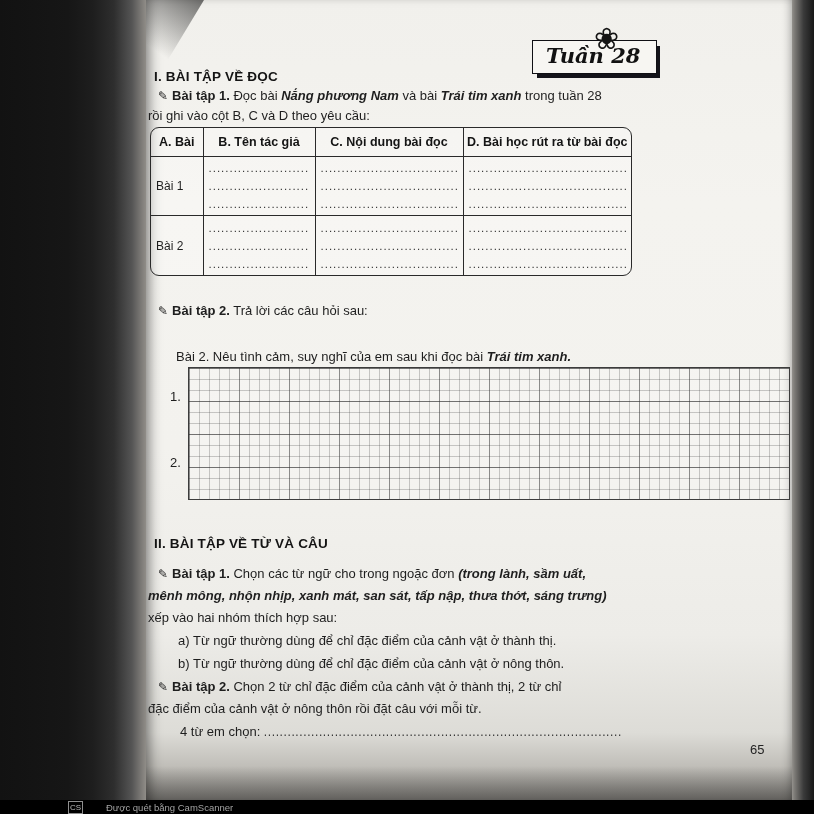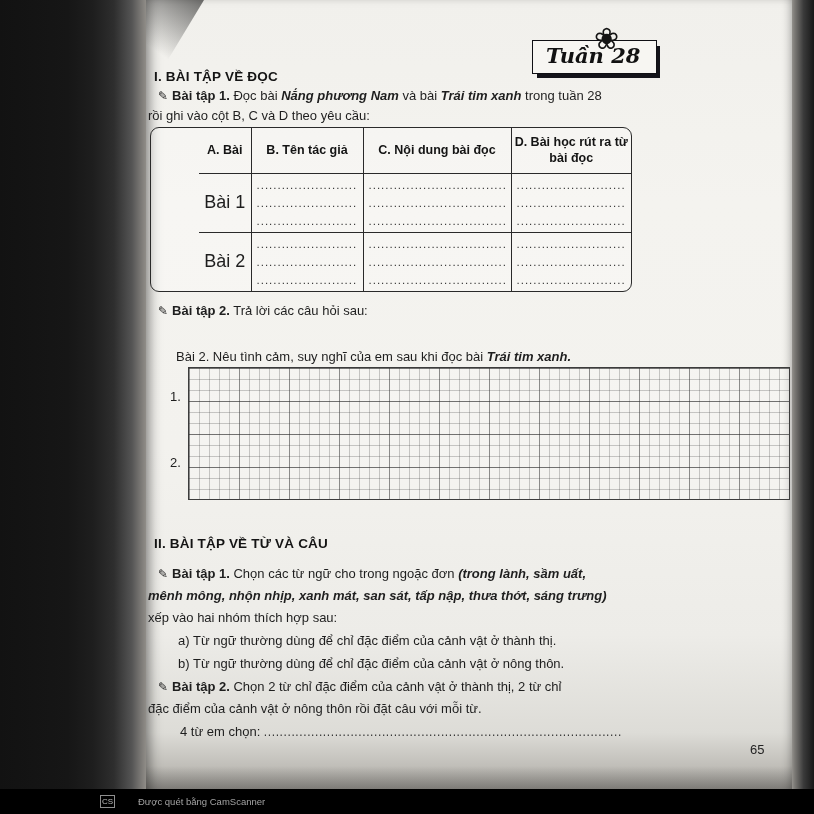--- a/index.html
+++ b/index.html
@@ -31,46 +31,46 @@
   b i, .bi { font-weight:bold; font-style:italic; }
 
   .badge { position:absolute; top:40px; left:352px; }
   .badge-text { display:inline-block; border:1.6px solid #101014; background:#f7f6f2;
     box-shadow:4px 5px 0 -1px #14141a; padding:2px 16px 5px 13px;
     font-family:"DejaVu Serif", serif; font-style:italic; font-weight:bold; font-size:21px; color:#121212;margin-left:34px; }
   .flower { position:absolute; left:96px; top:-16px; font-family:"DejaVu Sans", sans-serif;
     font-size:30px; color:#141414; line-height:1; }
 
   .tblwrap { position:absolute; top:127px; left:4px; width:482px;
-    border:1.5px solid #2a2a2a; border-radius:9px; overflow:hidden; background:rgba(255,255,255,.25);padding-left:48px; }
+    border:1.5px solid #2a2a2a; border-radius:9px; overflow:hidden; background:rgba(255,255,255,.25); }
   .tblwrap table { width:100%; border-collapse:collapse; table-layout:fixed; }
   .tblwrap th { font-size:12.5px; font-weight:bold; text-align:center; vertical-align:middle;
     padding:6px 3px; line-height:1.3; color:#141414; }
   .tblwrap th, .tblwrap td { border-right:1.3px solid #2a2a2a; border-bottom:1.3px solid #2a2a2a; }
   .tblwrap th:last-child, .tblwrap td:last-child { border-right:none; }
   .tblwrap tr:last-child td { border-bottom:none; }
   .tblwrap td { height:59px; vertical-align:middle; padding:2px 5px; }
-  .tblwrap td.lab { font-size:18px; padding-left:5px;text-align:center; }
+  .tblwrap td.lab { font-size:12px; padding-left:5px; }
   .dotline { overflow:hidden; white-space:nowrap; font-size:11.5px; letter-spacing:1px;
     color:#333; line-height:18px; height:18px; }
 
   .gridwrap { position:absolute; top:367px; left:24px; width:620px; height:133px; }
   .gridpaper { position:absolute; left:18px; top:0; right:0; bottom:0;
     border:1.4px solid #3c3c3c; background-color:rgba(255,255,255,.2);
     background-image:
       repeating-linear-gradient(180deg, rgba(45,45,45,.55) 0 1px, transparent 1px 33px),
       repeating-linear-gradient(90deg, rgba(45,45,45,.38) 0 1px, transparent 1px 50px),
       repeating-linear-gradient(180deg, rgba(70,70,70,.28) 0 1px, transparent 1px 11px),
       repeating-linear-gradient(90deg, rgba(70,70,70,.28) 0 1px, transparent 1px 10px); }
   .gnum { position:absolute; left:0; font-size:13px; color:#1e1e1e; }
 
   .pagenum { position:absolute; top:742px; left:604px; font-size:13px; font-weight:normal; color:#232323; }
 
-  .scanbar { position:absolute; left:0; right:0; bottom:0; height:25px; background:#000;
-    display:flex; align-items:center; padding-left:100px; z-index:5; }
+  .scanbar { position:absolute; left:0; right:0; bottom:0; height:14px; background:#000;
+    display:flex; align-items:center; padding-left:68px; z-index:5; }
   .cs { width:15px; height:13px; border:1px solid #8f8f8f; color:#bdbdbd; font-size:8px;
     line-height:11px; text-align:center; flex:0 0 auto; }
   .cap { margin-left:23px; color:#a3a3a3; font-size:9.5px; }
 </style>
 </head>
 <body>
 
 <div class="photo">
   <div class="edge-left"></div>
   <div class="edge-right"></div>

